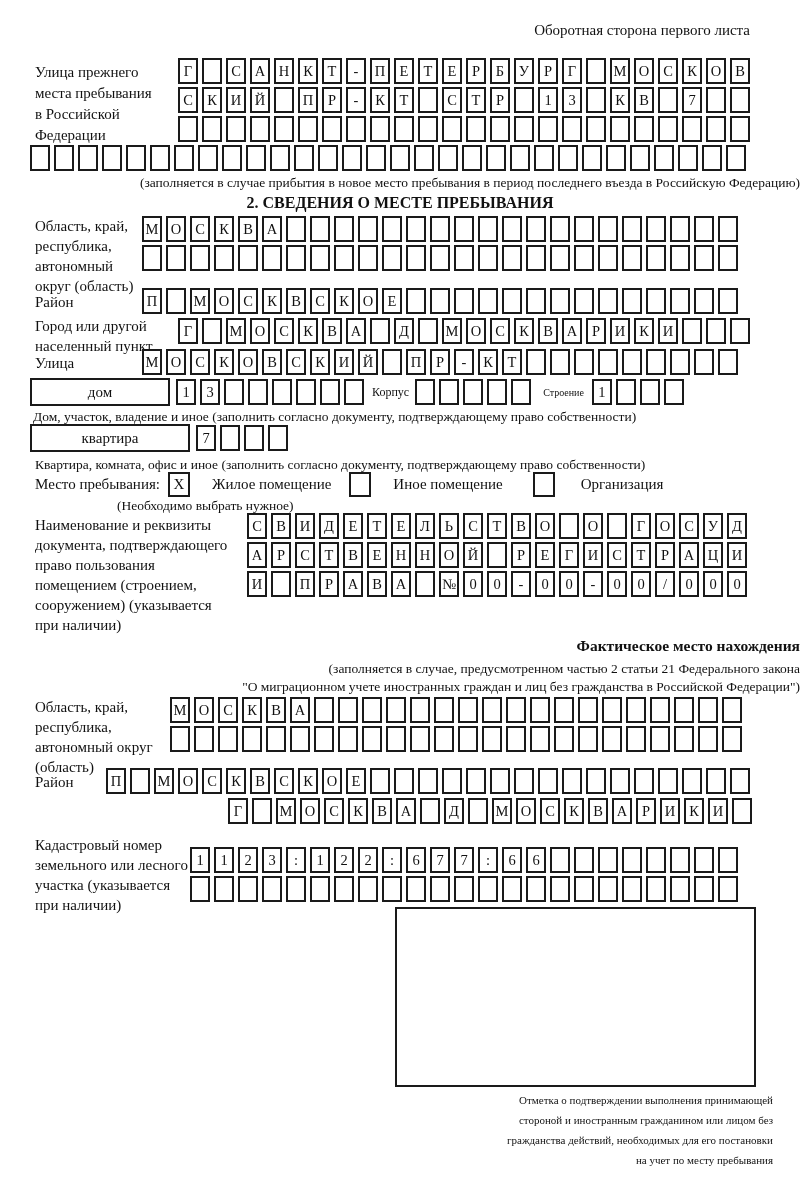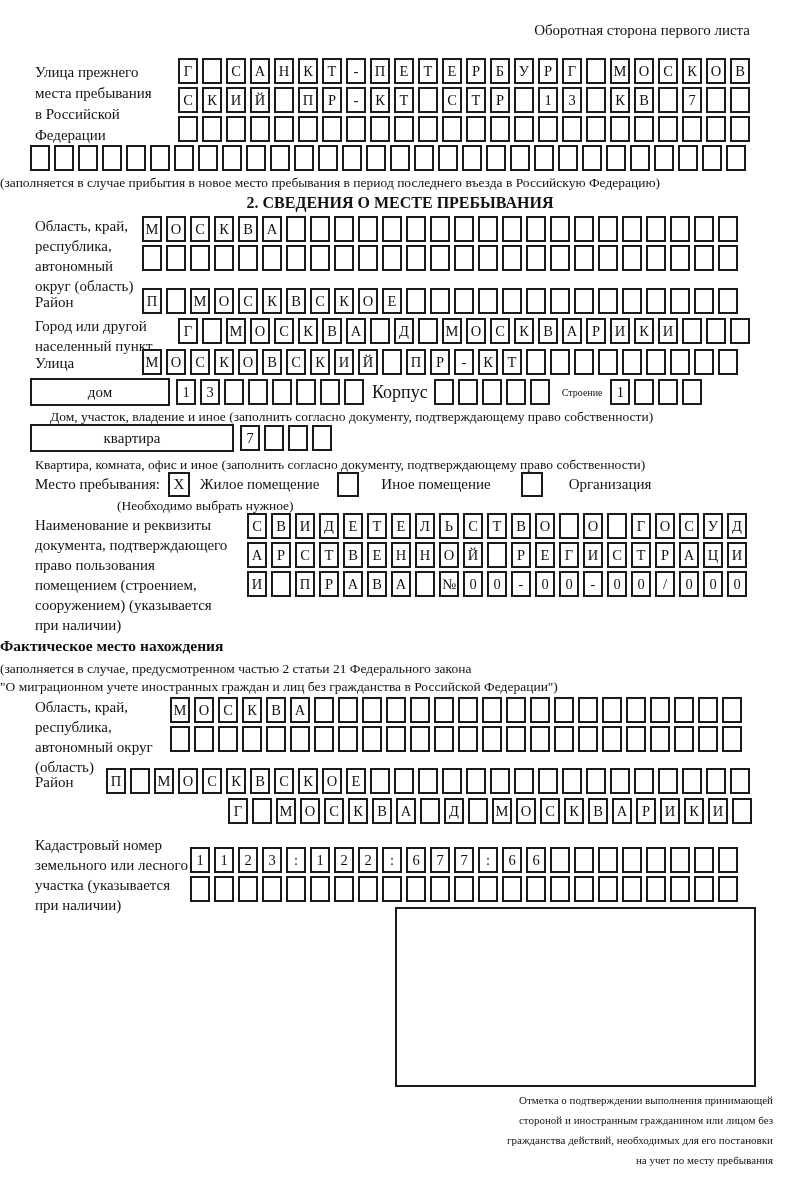--- a/index.html
+++ b/index.html
@@ -22,23 +22,23 @@
     display:flex; align-items:center; justify-content:center;
     font-size:14.5px; line-height:1;
   }
   .widebox {
     box-sizing:border-box; height:28px; border:2px solid #1a1a1a;
     display:flex; align-items:center; justify-content:center;
     font-size:15px; flex:none; background:#fff;
   }
   .inline-row { display:flex; align-items:center; }
   .note { font-size:13.5px; line-height:18px; }
-  .center { text-align:left; }
+  .center { text-align:right; }
   .h2 { font-weight:bold; font-size:16px; text-align:center; }
-  .h3 { font-weight:bold; font-size:15.5px; text-align:left; }
+  .h3 { font-weight:bold; font-size:15.5px; text-align:right; }
   .checkbox {
     box-sizing:border-box; width:22px; height:25px; border:2px solid #1a1a1a;
     display:inline-flex; align-items:center; justify-content:center;
     font-size:15px; flex:none; background:#fff;
   }
   .mesto-row { position:absolute; left:35px; display:flex; align-items:center; font-size:15px; }
   .stamp-box { position:absolute; left:395px; top:907px; width:357px; height:176px; border:2px solid #1a1a1a; background:#fff; }
   .stamp-caption {
     position:absolute; top:1090px; left:378px; width:395px;
     text-align:right; font-size:11px; line-height:20px; white-space:pre-line;
@@ -336,55 +336,55 @@
     <div class="cellrow" style="margin-left:6px">
         <span class="cell">1</span>
         <span class="cell">3</span>
         <span class="cell"></span>
         <span class="cell"></span>
         <span class="cell"></span>
         <span class="cell"></span>
         <span class="cell"></span>
         <span class="cell"></span>
       </div>
-    <span style="font-size:18px;margin-left:8px">Корпус</span>
+    <span style="font-size:12px;margin-left:8px">Корпус</span>
     <div class="cellrow" style="margin-left:6px">
         <span class="cell"></span>
         <span class="cell"></span>
         <span class="cell"></span>
         <span class="cell"></span>
         <span class="cell"></span>
       </div>
     <span style="font-size:10px;margin-left:12px">Строение</span>
     <div class="cellrow" style="margin-left:8px">
         <span class="cell">1</span>
         <span class="cell"></span>
         <span class="cell"></span>
         <span class="cell"></span>
       </div>
   </div>
 
-  <div class="abs note" style="top:408px;padding-left:50px">Дом, участок, владение и иное (заполнить согласно документу, подтверждающему право собственности)</div>
+  <div class="abs note" style="top:408px;padding-left:33px">Дом, участок, владение и иное (заполнить согласно документу, подтверждающему право собственности)</div>
 
   <div class="abs inline-row" style="top:424px;padding-left:30px">
-    <div class="widebox" style="width:204px">квартира</div>
+    <div class="widebox" style="width:160px">квартира</div>
     <div class="cellrow" style="margin-left:6px">
         <span class="cell">7</span>
         <span class="cell"></span>
         <span class="cell"></span>
         <span class="cell"></span>
       </div>
   </div>
 
   <div class="abs note" style="top:456px;padding-left:35px">Квартира, комната, офис и иное (заполнить согласно документу, подтверждающему право собственности)</div>
 
   <div class="mesto-row" style="top:472px">
     <span>Место пребывания:</span>
     <span class="checkbox" style="margin-left:8px">X</span>
-    <span style="margin-left:10px">Жилое помещение</span>
+    <span style="margin-left:22px">Жилое помещение</span>
     <span class="checkbox" style="margin-left:18px"></span>
     <span style="margin-left:22px">Иное помещение</span>
     <span class="checkbox" style="margin-left:30px"></span>
     <span style="margin-left:26px">Организация</span>
   </div>
 
   <div class="abs note" style="top:497px;padding-left:117px">(Необходимо выбрать нужное)</div>
 
   <div class="abs" style="top:513px">
     <div class="side-label" style="top:2px">Наименование и реквизиты

